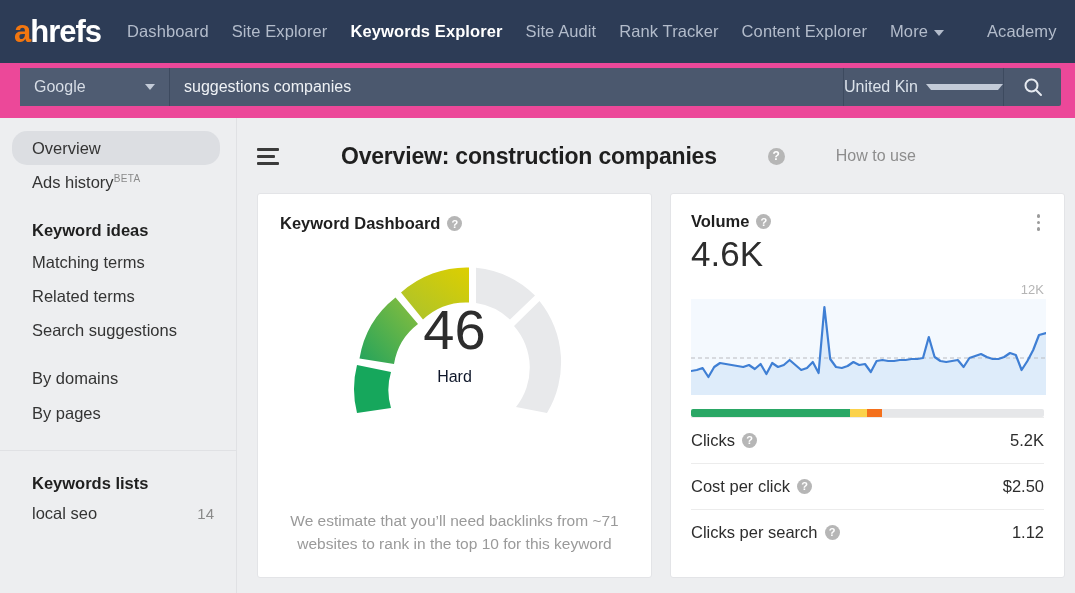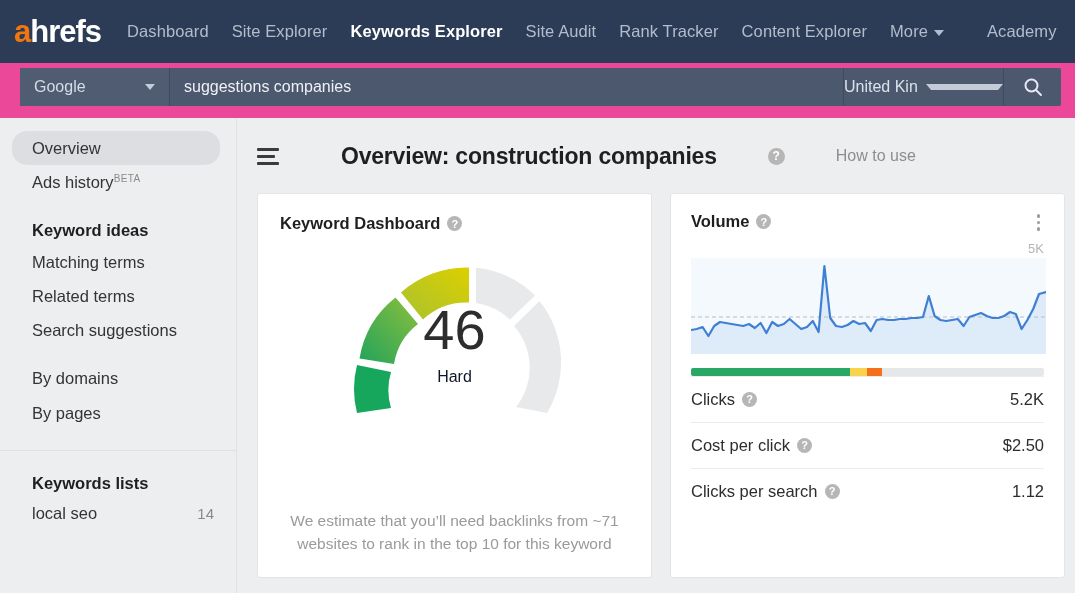--- a/index.html
+++ b/index.html
@@ -261,29 +261,30 @@
         <div class="kd-note">We estimate that you’ll need backlinks from ~71 websites to rank in the top 10 for this keyword</div>
       </div>
 
       <div class="card card-vol">
         <div class="vol-head">
           <div>
             <div class="card-title">
               <span>Volume</span>
               <span class="qmark sm">?</span>
             </div>
+            <div class="vol-value">4.6K</div>
           </div>
           <div class="dots">
               <i></i>
               <i></i>
               <i></i>
             </div>
         </div>
 
-        <div class="vol-max">5K</div>
+        <div class="vol-max">12K</div>
 
         <div class="spark">
           <svg width="355" height="96" viewBox="0 0 355 96" preserveAspectRatio="none">
             <rect x="0" y="0" width="355" height="96" fill="#f4f9fe"></rect>
             <path id="area" d="M0,72 L5.8,71 L11.6,69 L17.4,78 L23.2,68 L29,64 L34.8,65 L40.6,66 L46.4,67 L52.2,68 L58,66 L63.8,70 L69.6,65 L75.4,75 L81.2,64 L87,68 L92.8,66 L98.6,61 L104.4,66 L110.2,71 L116,69 L121.8,63 L127.6,74 L133.4,8 L139.2,60 L145,68 L150.8,69 L156.6,67 L162.4,63 L168.2,66 L174,65 L179.8,73 L185.6,62 L191.4,61 L197.2,62 L203,62 L208.8,61 L214.6,61 L220.4,60 L226.2,60 L232,59 L237.8,38 L243.6,58 L249.4,62 L255.2,63 L261,62 L266.8,61 L272.6,68 L278.4,59 L284.2,57 L290,55 L295.8,58 L301.6,60 L307.4,60 L313.2,58 L319,54 L324.8,56 L330.6,71 L336.4,62 L342.2,51 L348,36 L355,34 L355,96 L0,96 Z" fill="#dceafa" opacity="0.9"></path>
             <line x1="0" y1="59" x2="355" y2="59" stroke="#b9bcc0" stroke-width="1.2" stroke-dasharray="4,3"></line>
             <path d="M0,72 L5.8,71 L11.6,69 L17.4,78 L23.2,68 L29,64 L34.8,65 L40.6,66 L46.4,67 L52.2,68 L58,66 L63.8,70 L69.6,65 L75.4,75 L81.2,64 L87,68 L92.8,66 L98.6,61 L104.4,66 L110.2,71 L116,69 L121.8,63 L127.6,74 L133.4,8 L139.2,60 L145,68 L150.8,69 L156.6,67 L162.4,63 L168.2,66 L174,65 L179.8,73 L185.6,62 L191.4,61 L197.2,62 L203,62 L208.8,61 L214.6,61 L220.4,60 L226.2,60 L232,59 L237.8,38 L243.6,58 L249.4,62 L255.2,63 L261,62 L266.8,61 L272.6,68 L278.4,59 L284.2,57 L290,55 L295.8,58 L301.6,60 L307.4,60 L313.2,58 L319,54 L324.8,56 L330.6,71 L336.4,62 L342.2,51 L348,36 L355,34" fill="none" stroke="#3f7fd4" stroke-width="2.2" stroke-linejoin="round" stroke-linecap="round"></path>
           </svg>
         </div>
 

